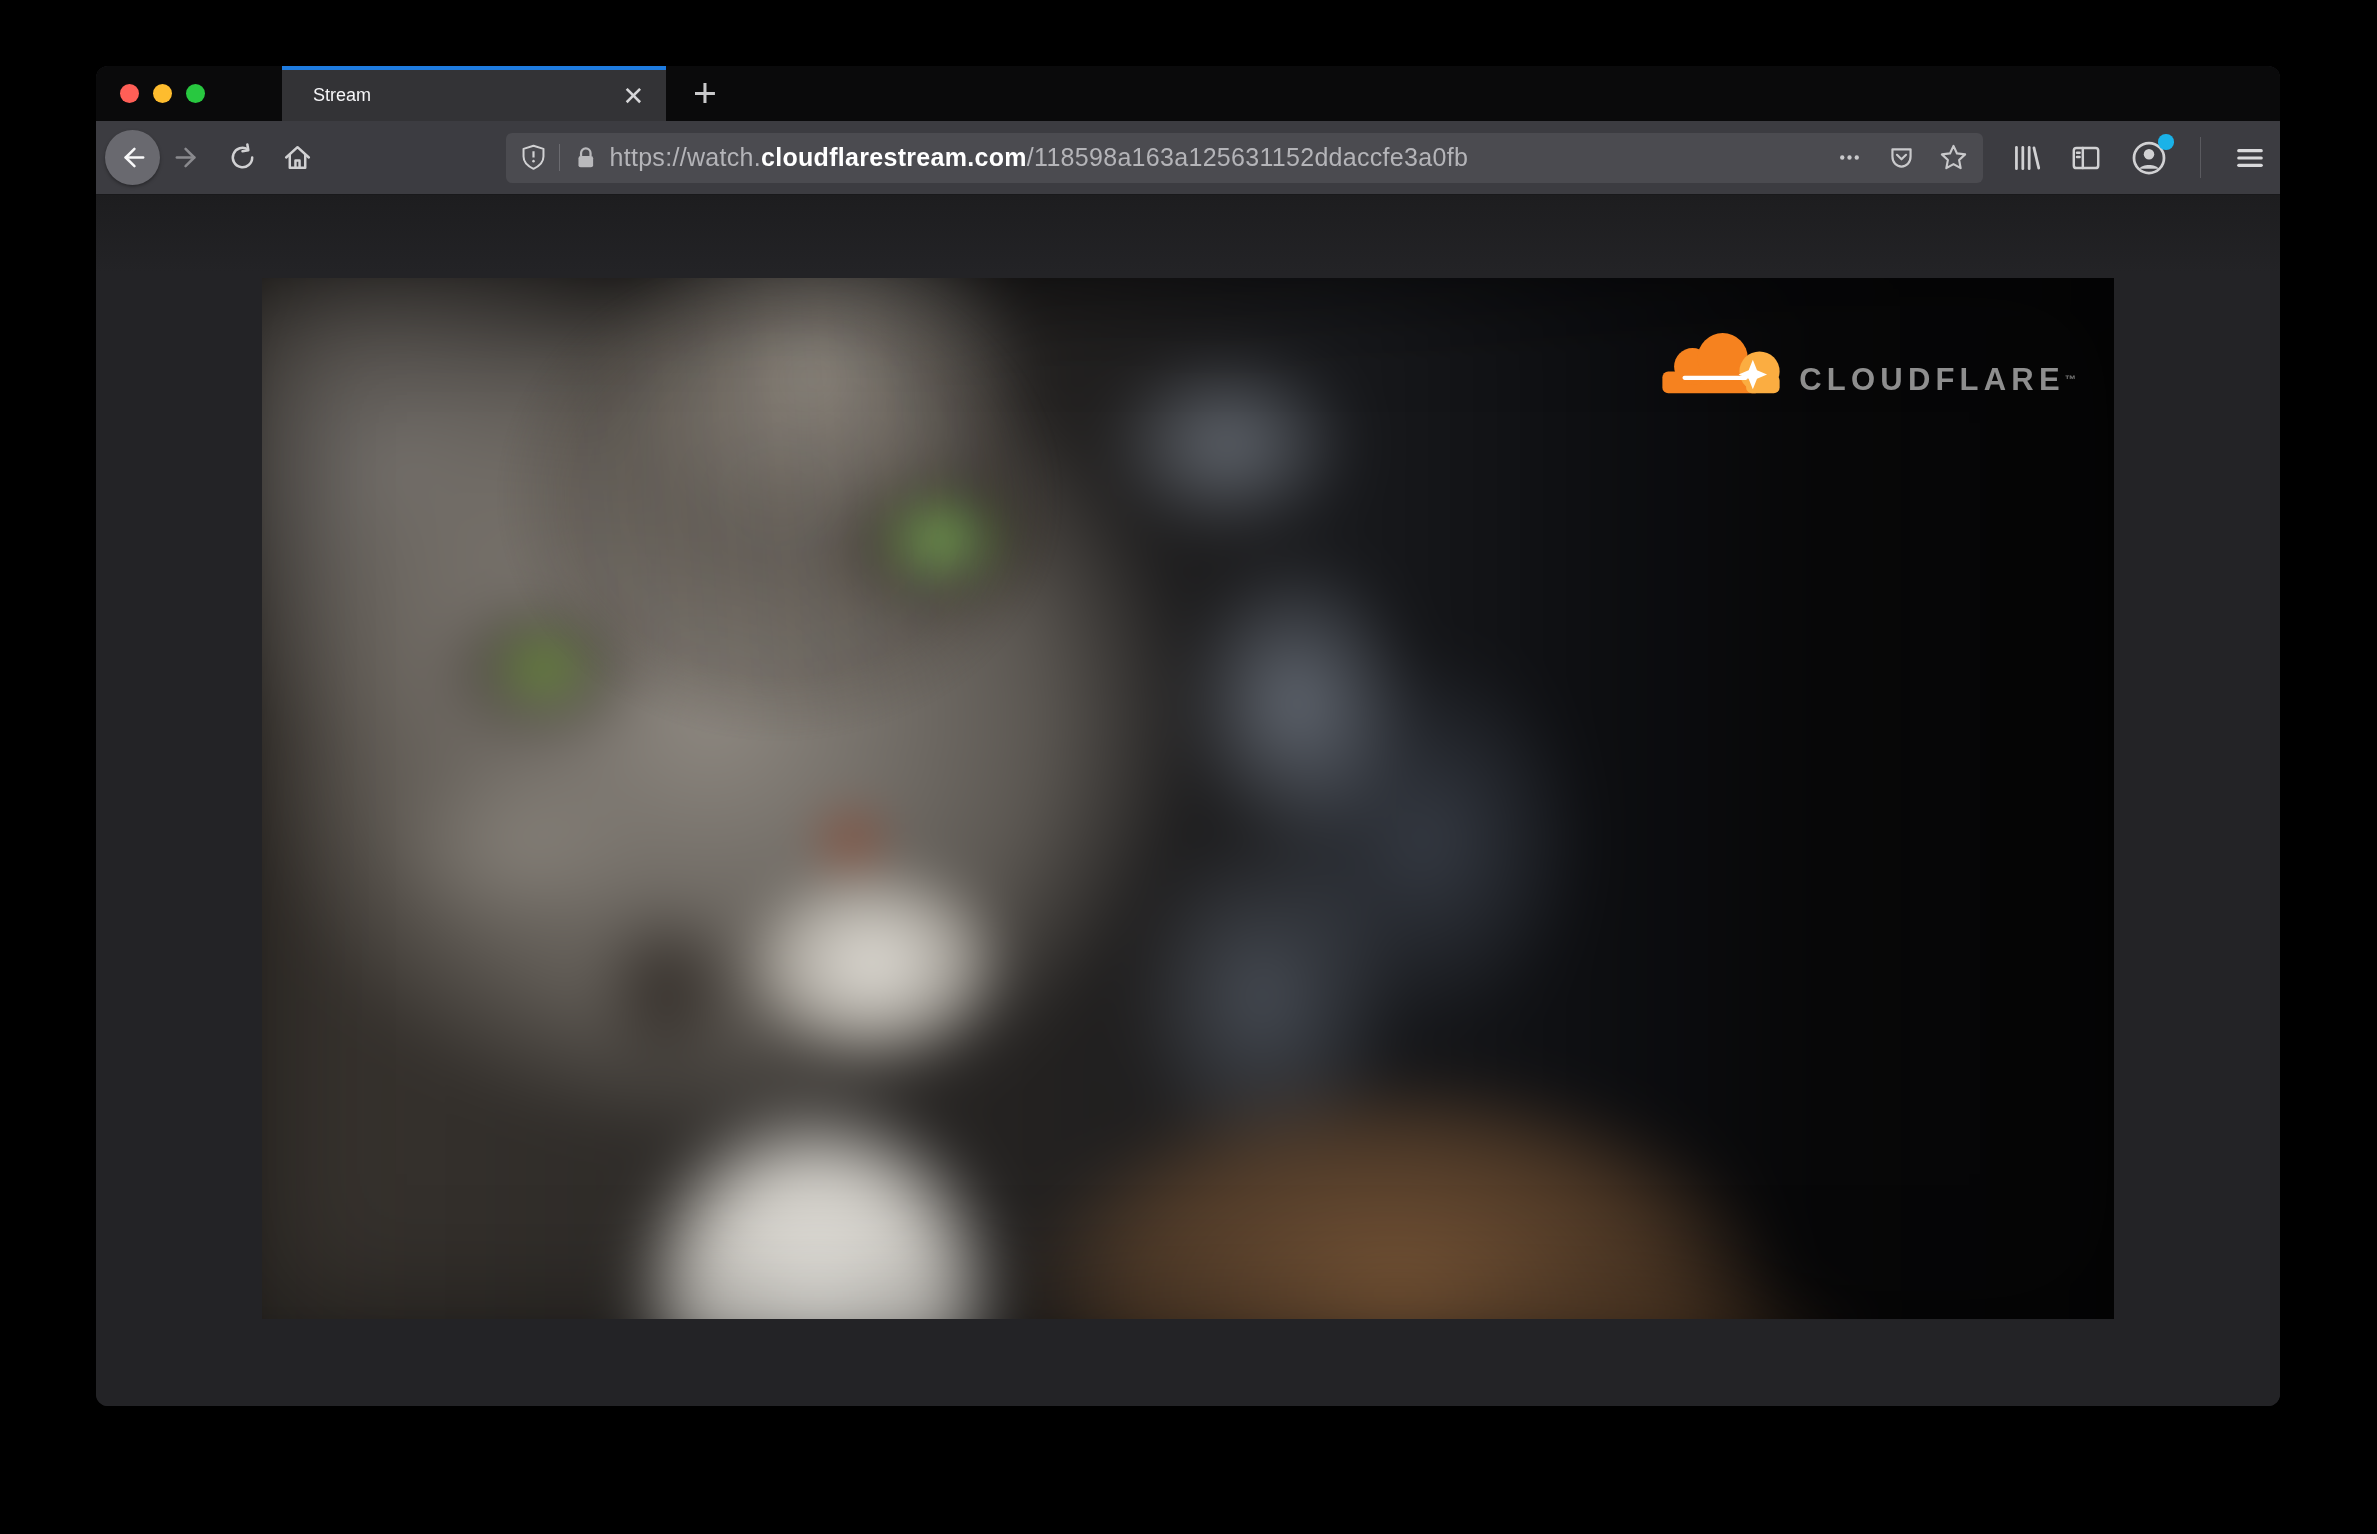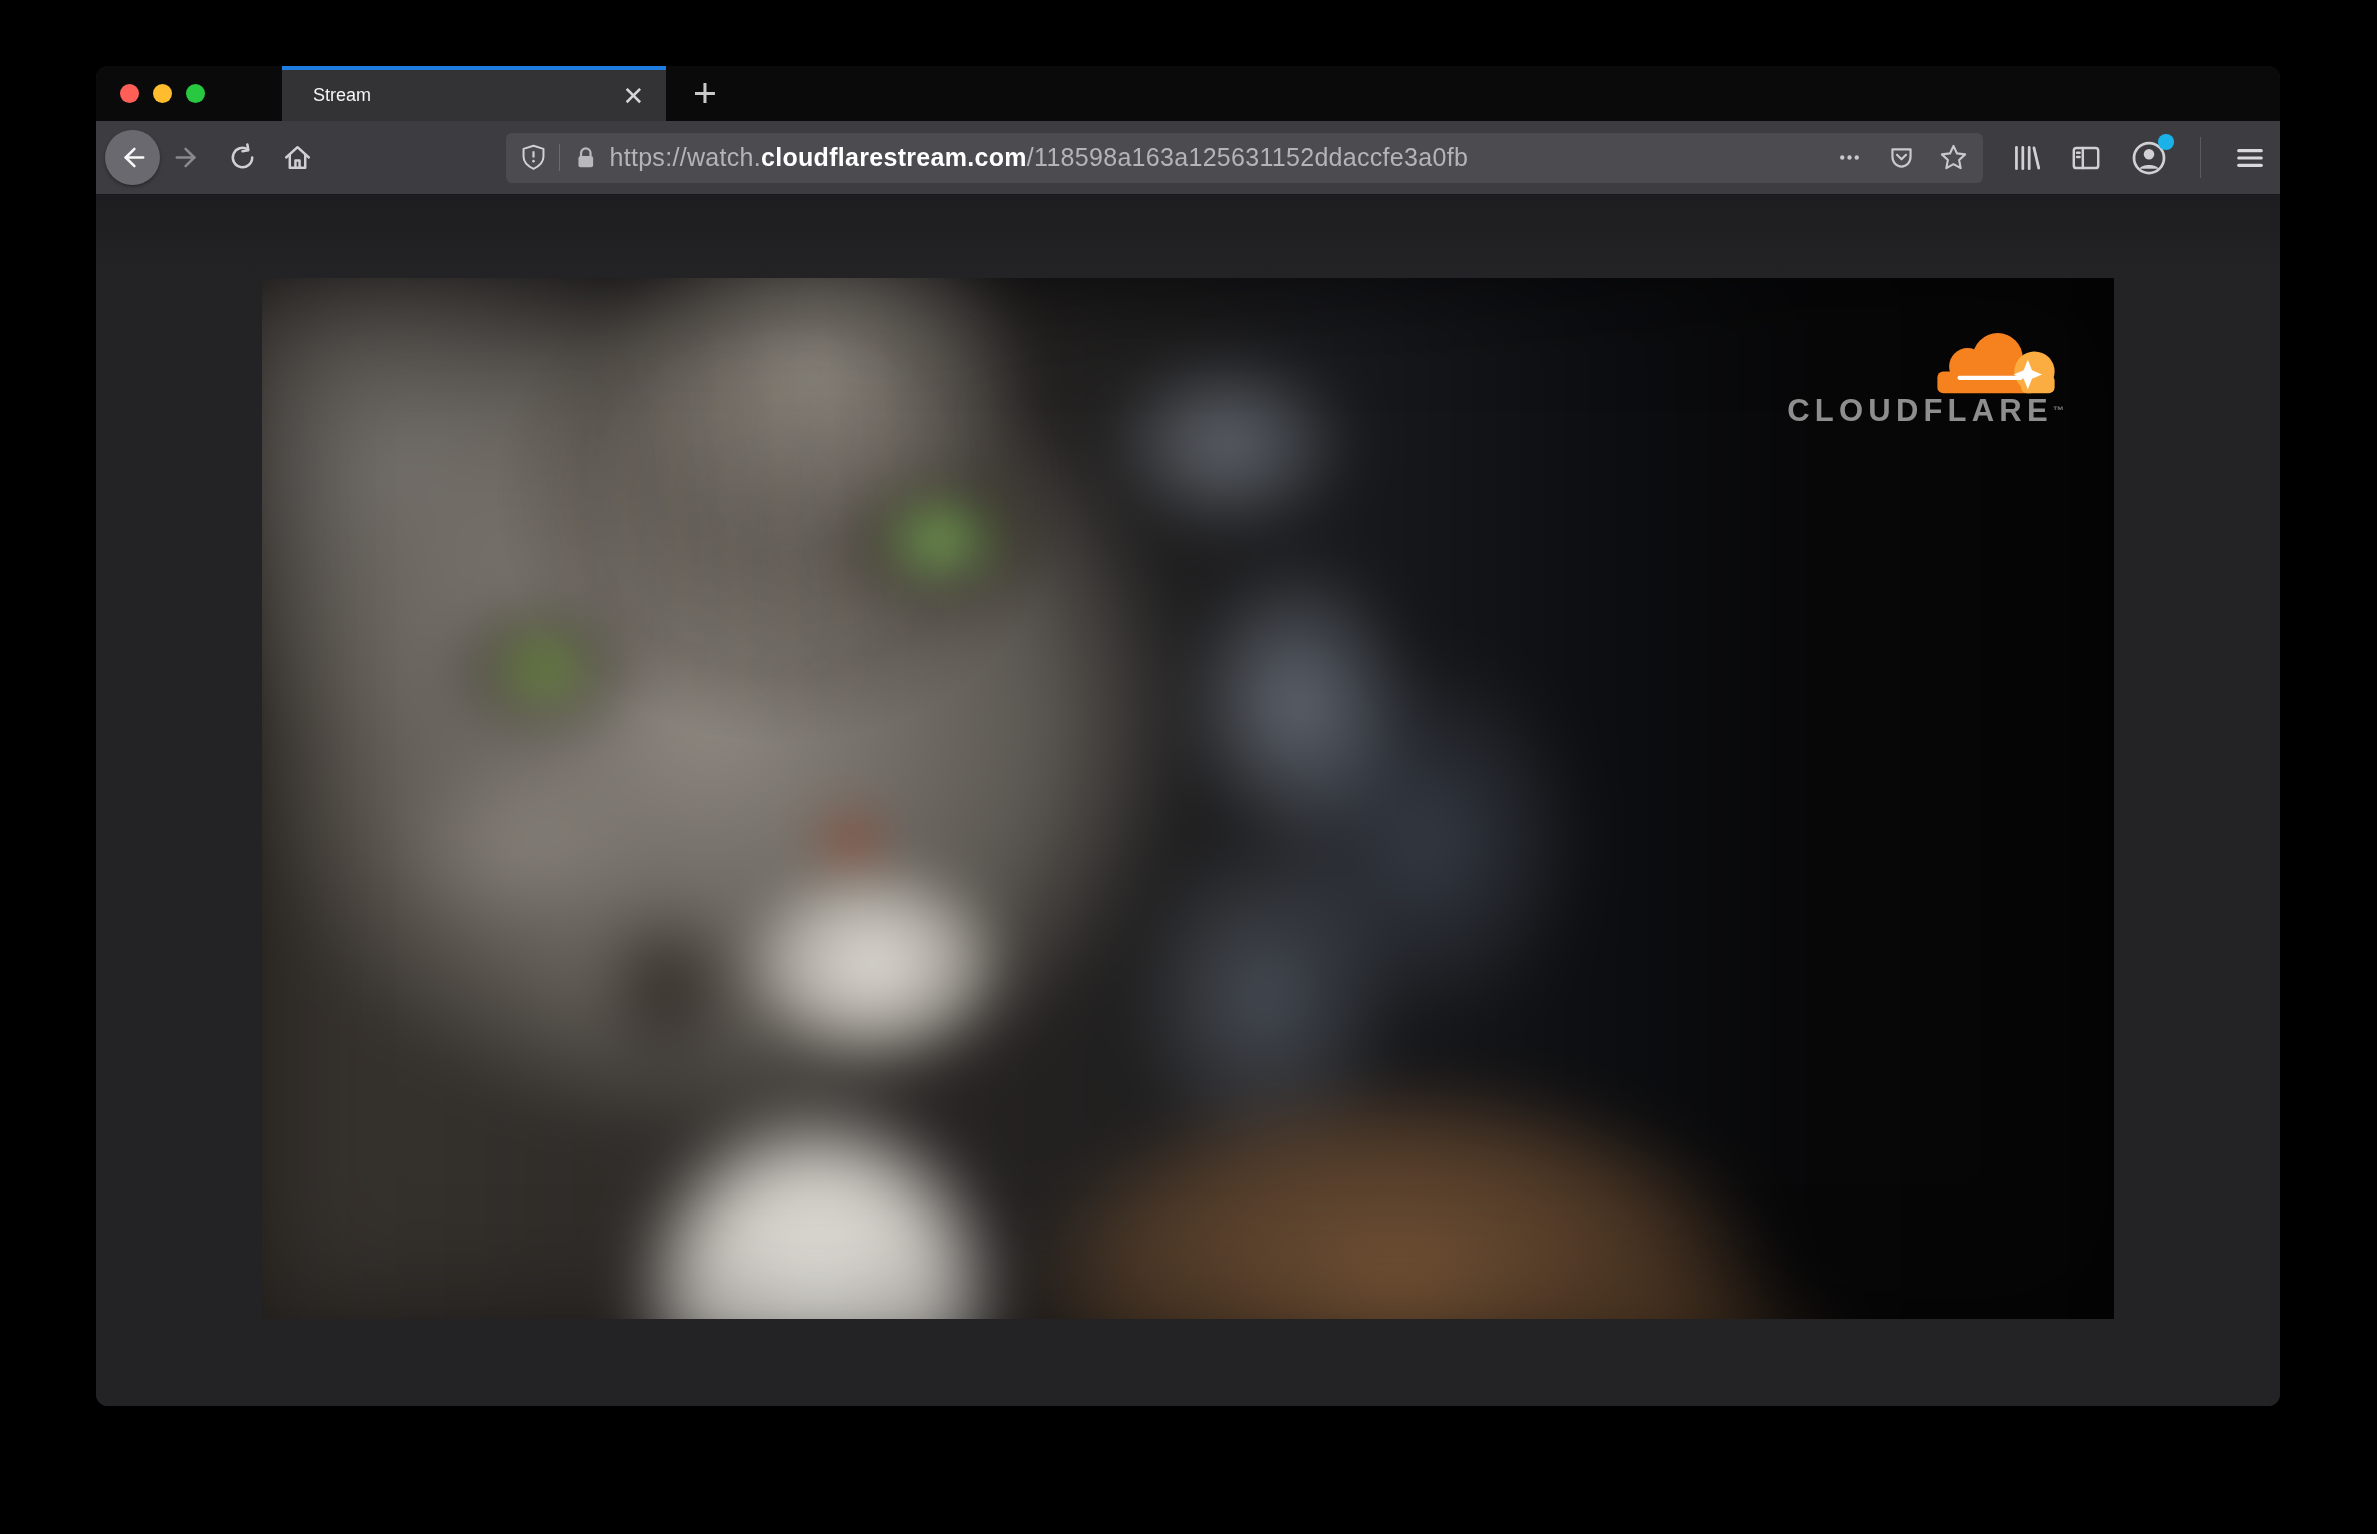--- a/index.html
+++ b/index.html
@@ -120,22 +120,22 @@
     -webkit-mask-image:radial-gradient(ellipse 379px 328px at 559px 259px, #000 0%, rgba(0,0,0,0.85) 55%, transparent 75%);
     mask-image:radial-gradient(ellipse 379px 328px at 559px 259px, #000 0%, rgba(0,0,0,0.85) 55%, transparent 75%);
   }
   .vignette{
     position:absolute;inset:0;
     box-shadow:inset 0 0 121px rgba(0,0,0,0.45);
     pointer-events:none;
   }
   
   .brand{
-    position:absolute;top:50px;right:50px;
-    display:flex;flex-direction:column;align-items:flex-end;gap:0;
+    position:absolute;top:50px;right:38px;
+    display:flex;flex-direction:row;align-items:flex-end;gap:10px;
   }
   .wordmark{
     font-size:31px;font-weight:700;letter-spacing:5.2px;color:#8e8e8e;
     line-height:31px;white-space:nowrap;
   }
   .wordmark .tm{font-size:11.2px;letter-spacing:0;vertical-align:top;color:#7a7a7a;}
   
   .icn{display:block;}
 </style>
 </head>

